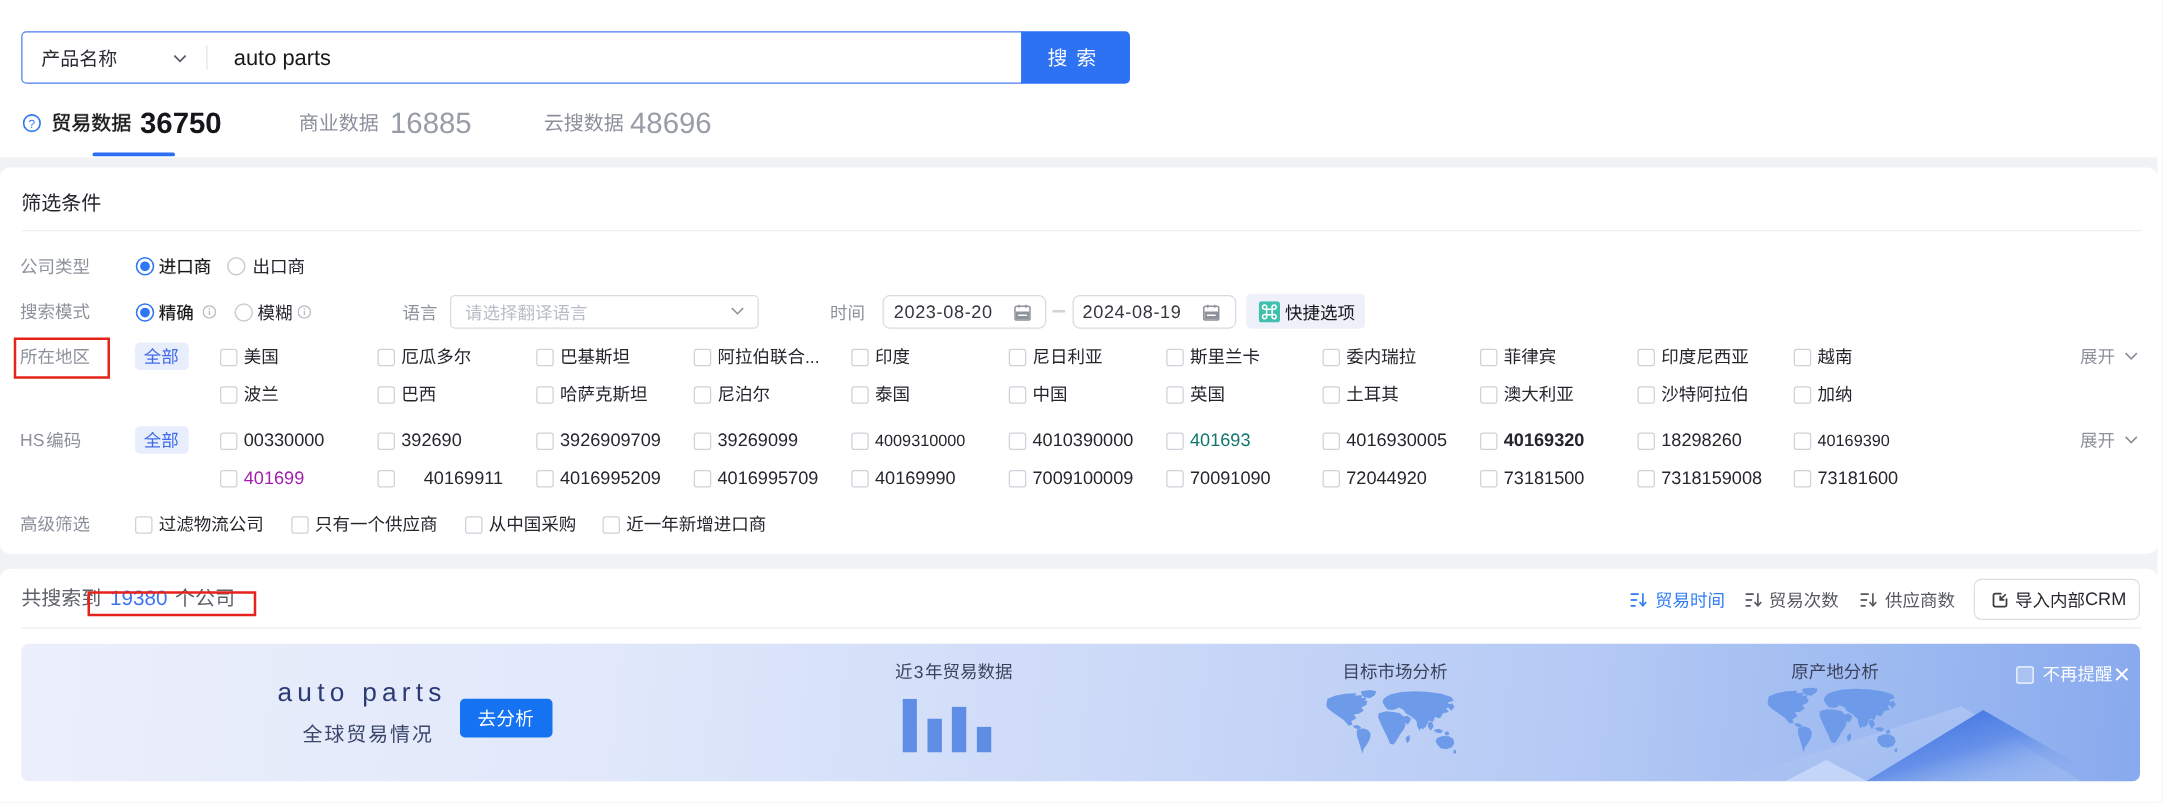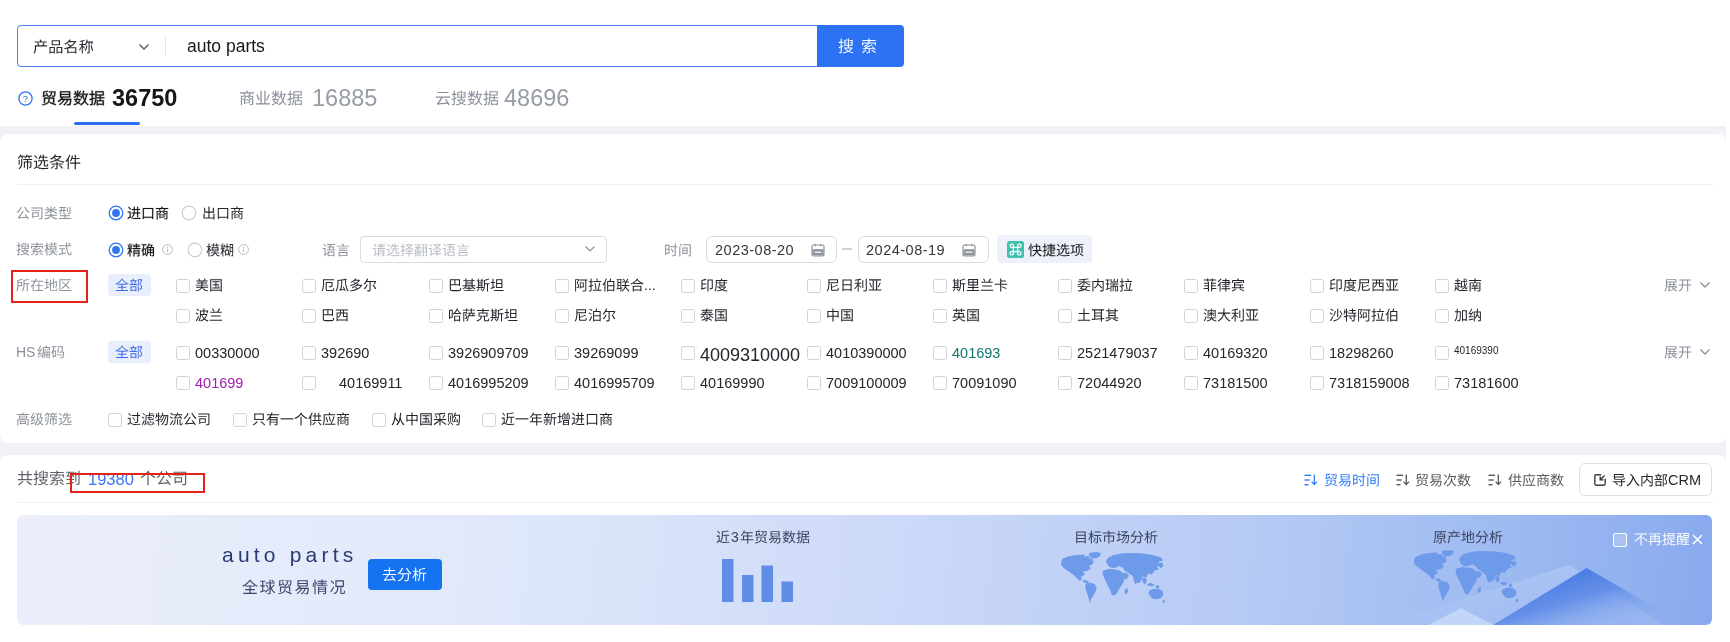--- a/index.html
+++ b/index.html
@@ -435,45 +435,45 @@
 <div class="abs" style="left:321px;top:375.5px;font-size:14.5px;color:#24262c;line-height:1;white-space:nowrap;margin-left:18px;">40169911</div>
 <div class="abs" style="left:429px;top:346px;width:12px;height:12px;border:1px solid #ced2d9;border-radius:2.5px;background:#fff"></div>
 <div class="abs" style="left:448px;top:345.5px;font-size:14.5px;color:#24262c;line-height:1;white-space:nowrap;">3926909709</div>
 <div class="abs" style="left:429px;top:376px;width:12px;height:12px;border:1px solid #ced2d9;border-radius:2.5px;background:#fff"></div>
 <div class="abs" style="left:448px;top:375.5px;font-size:14.5px;color:#24262c;line-height:1;white-space:nowrap;">4016995209</div>
 <div class="abs" style="left:555px;top:346px;width:12px;height:12px;border:1px solid #ced2d9;border-radius:2.5px;background:#fff"></div>
 <div class="abs" style="left:574px;top:345.5px;font-size:14.5px;color:#24262c;line-height:1;white-space:nowrap;">39269099</div>
 <div class="abs" style="left:555px;top:376px;width:12px;height:12px;border:1px solid #ced2d9;border-radius:2.5px;background:#fff"></div>
 <div class="abs" style="left:574px;top:375.5px;font-size:14.5px;color:#24262c;line-height:1;white-space:nowrap;">4016995709</div>
 <div class="abs" style="left:681px;top:346px;width:12px;height:12px;border:1px solid #ced2d9;border-radius:2.5px;background:#fff"></div>
-<div class="abs" style="left:700px;top:345.5px;font-size:18px;color:#24262c;line-height:1;white-space:nowrap;">4009310000</div>
+<div class="abs" style="left:700px;top:345.5px;font-size:13px;color:#24262c;line-height:1;white-space:nowrap;">4009310000</div>
 <div class="abs" style="left:681px;top:376px;width:12px;height:12px;border:1px solid #ced2d9;border-radius:2.5px;background:#fff"></div>
 <div class="abs" style="left:700px;top:375.5px;font-size:14.5px;color:#24262c;line-height:1;white-space:nowrap;">40169990</div>
 <div class="abs" style="left:807px;top:346px;width:12px;height:12px;border:1px solid #ced2d9;border-radius:2.5px;background:#fff"></div>
 <div class="abs" style="left:826px;top:345.5px;font-size:14.5px;color:#24262c;line-height:1;white-space:nowrap;">4010390000</div>
 <div class="abs" style="left:807px;top:376px;width:12px;height:12px;border:1px solid #ced2d9;border-radius:2.5px;background:#fff"></div>
 <div class="abs" style="left:826px;top:375.5px;font-size:14.5px;color:#24262c;line-height:1;white-space:nowrap;">7009100009</div>
 <div class="abs" style="left:933px;top:346px;width:12px;height:12px;border:1px solid #ced2d9;border-radius:2.5px;background:#fff"></div>
 <div class="abs" style="left:952px;top:345.5px;font-size:14.5px;color:#0f766e;line-height:1;white-space:nowrap;">401693</div>
 <div class="abs" style="left:933px;top:376px;width:12px;height:12px;border:1px solid #ced2d9;border-radius:2.5px;background:#fff"></div>
 <div class="abs" style="left:952px;top:375.5px;font-size:14.5px;color:#24262c;line-height:1;white-space:nowrap;">70091090</div>
 <div class="abs" style="left:1058px;top:346px;width:12px;height:12px;border:1px solid #ced2d9;border-radius:2.5px;background:#fff"></div>
-<div class="abs" style="left:1077px;top:345.5px;font-size:14.5px;color:#24262c;line-height:1;white-space:nowrap;">2521479037</div>
+<div class="abs" style="left:1077px;top:345.5px;font-size:14.5px;color:#24262c;line-height:1;white-space:nowrap;">4016930005</div>
 <div class="abs" style="left:1058px;top:376px;width:12px;height:12px;border:1px solid #ced2d9;border-radius:2.5px;background:#fff"></div>
 <div class="abs" style="left:1077px;top:375.5px;font-size:14.5px;color:#24262c;line-height:1;white-space:nowrap;">72044920</div>
 <div class="abs" style="left:1184px;top:346px;width:12px;height:12px;border:1px solid #ced2d9;border-radius:2.5px;background:#fff"></div>
-<div class="abs" style="left:1203px;top:345.5px;font-size:14.5px;color:#24262c;line-height:1;white-space:nowrap;">40169320</div>
+<div class="abs" style="left:1203px;top:345.5px;font-size:14.5px;color:#24262c;line-height:1;white-space:nowrap;font-weight:bold;">40169320</div>
 <div class="abs" style="left:1184px;top:376px;width:12px;height:12px;border:1px solid #ced2d9;border-radius:2.5px;background:#fff"></div>
 <div class="abs" style="left:1203px;top:375.5px;font-size:14.5px;color:#24262c;line-height:1;white-space:nowrap;">73181500</div>
 <div class="abs" style="left:1310px;top:346px;width:12px;height:12px;border:1px solid #ced2d9;border-radius:2.5px;background:#fff"></div>
 <div class="abs" style="left:1329px;top:345.5px;font-size:14.5px;color:#24262c;line-height:1;white-space:nowrap;">18298260</div>
 <div class="abs" style="left:1310px;top:376px;width:12px;height:12px;border:1px solid #ced2d9;border-radius:2.5px;background:#fff"></div>
 <div class="abs" style="left:1329px;top:375.5px;font-size:14.5px;color:#24262c;line-height:1;white-space:nowrap;">7318159008</div>
 <div class="abs" style="left:1435px;top:346px;width:12px;height:12px;border:1px solid #ced2d9;border-radius:2.5px;background:#fff"></div>
-<div class="abs" style="left:1454px;top:345.5px;font-size:10px;color:#24262c;line-height:1;white-space:nowrap;">40169390</div>
+<div class="abs" style="left:1454px;top:345.5px;font-size:13px;color:#24262c;line-height:1;white-space:nowrap;">40169390</div>
 <div class="abs" style="left:1435px;top:376px;width:12px;height:12px;border:1px solid #ced2d9;border-radius:2.5px;background:#fff"></div>
 <div class="abs" style="left:1454px;top:375.5px;font-size:14.5px;color:#24262c;line-height:1;white-space:nowrap;">73181600</div>
 <svg style="position:absolute;left:1664px;top:345px;overflow:visible" width="28" height="14" viewBox="0 0 28 14">
     <g fill="#8b9099" transform="translate(0,12.29) scale(0.0140,-0.0140)">
       <use href="#u5C55" x="0"></use>
       <use href="#u5F00" x="1000"></use>
     </g>
   </svg>
 <svg class="abs" style="left:1699px;top:348px" width="12" height="8" viewBox="0 0 12 8">
     <path d="M1.5 1.5 L6 6 L10.5 1.5" fill="none" stroke="#8b9099" stroke-width="1.3"></path>

